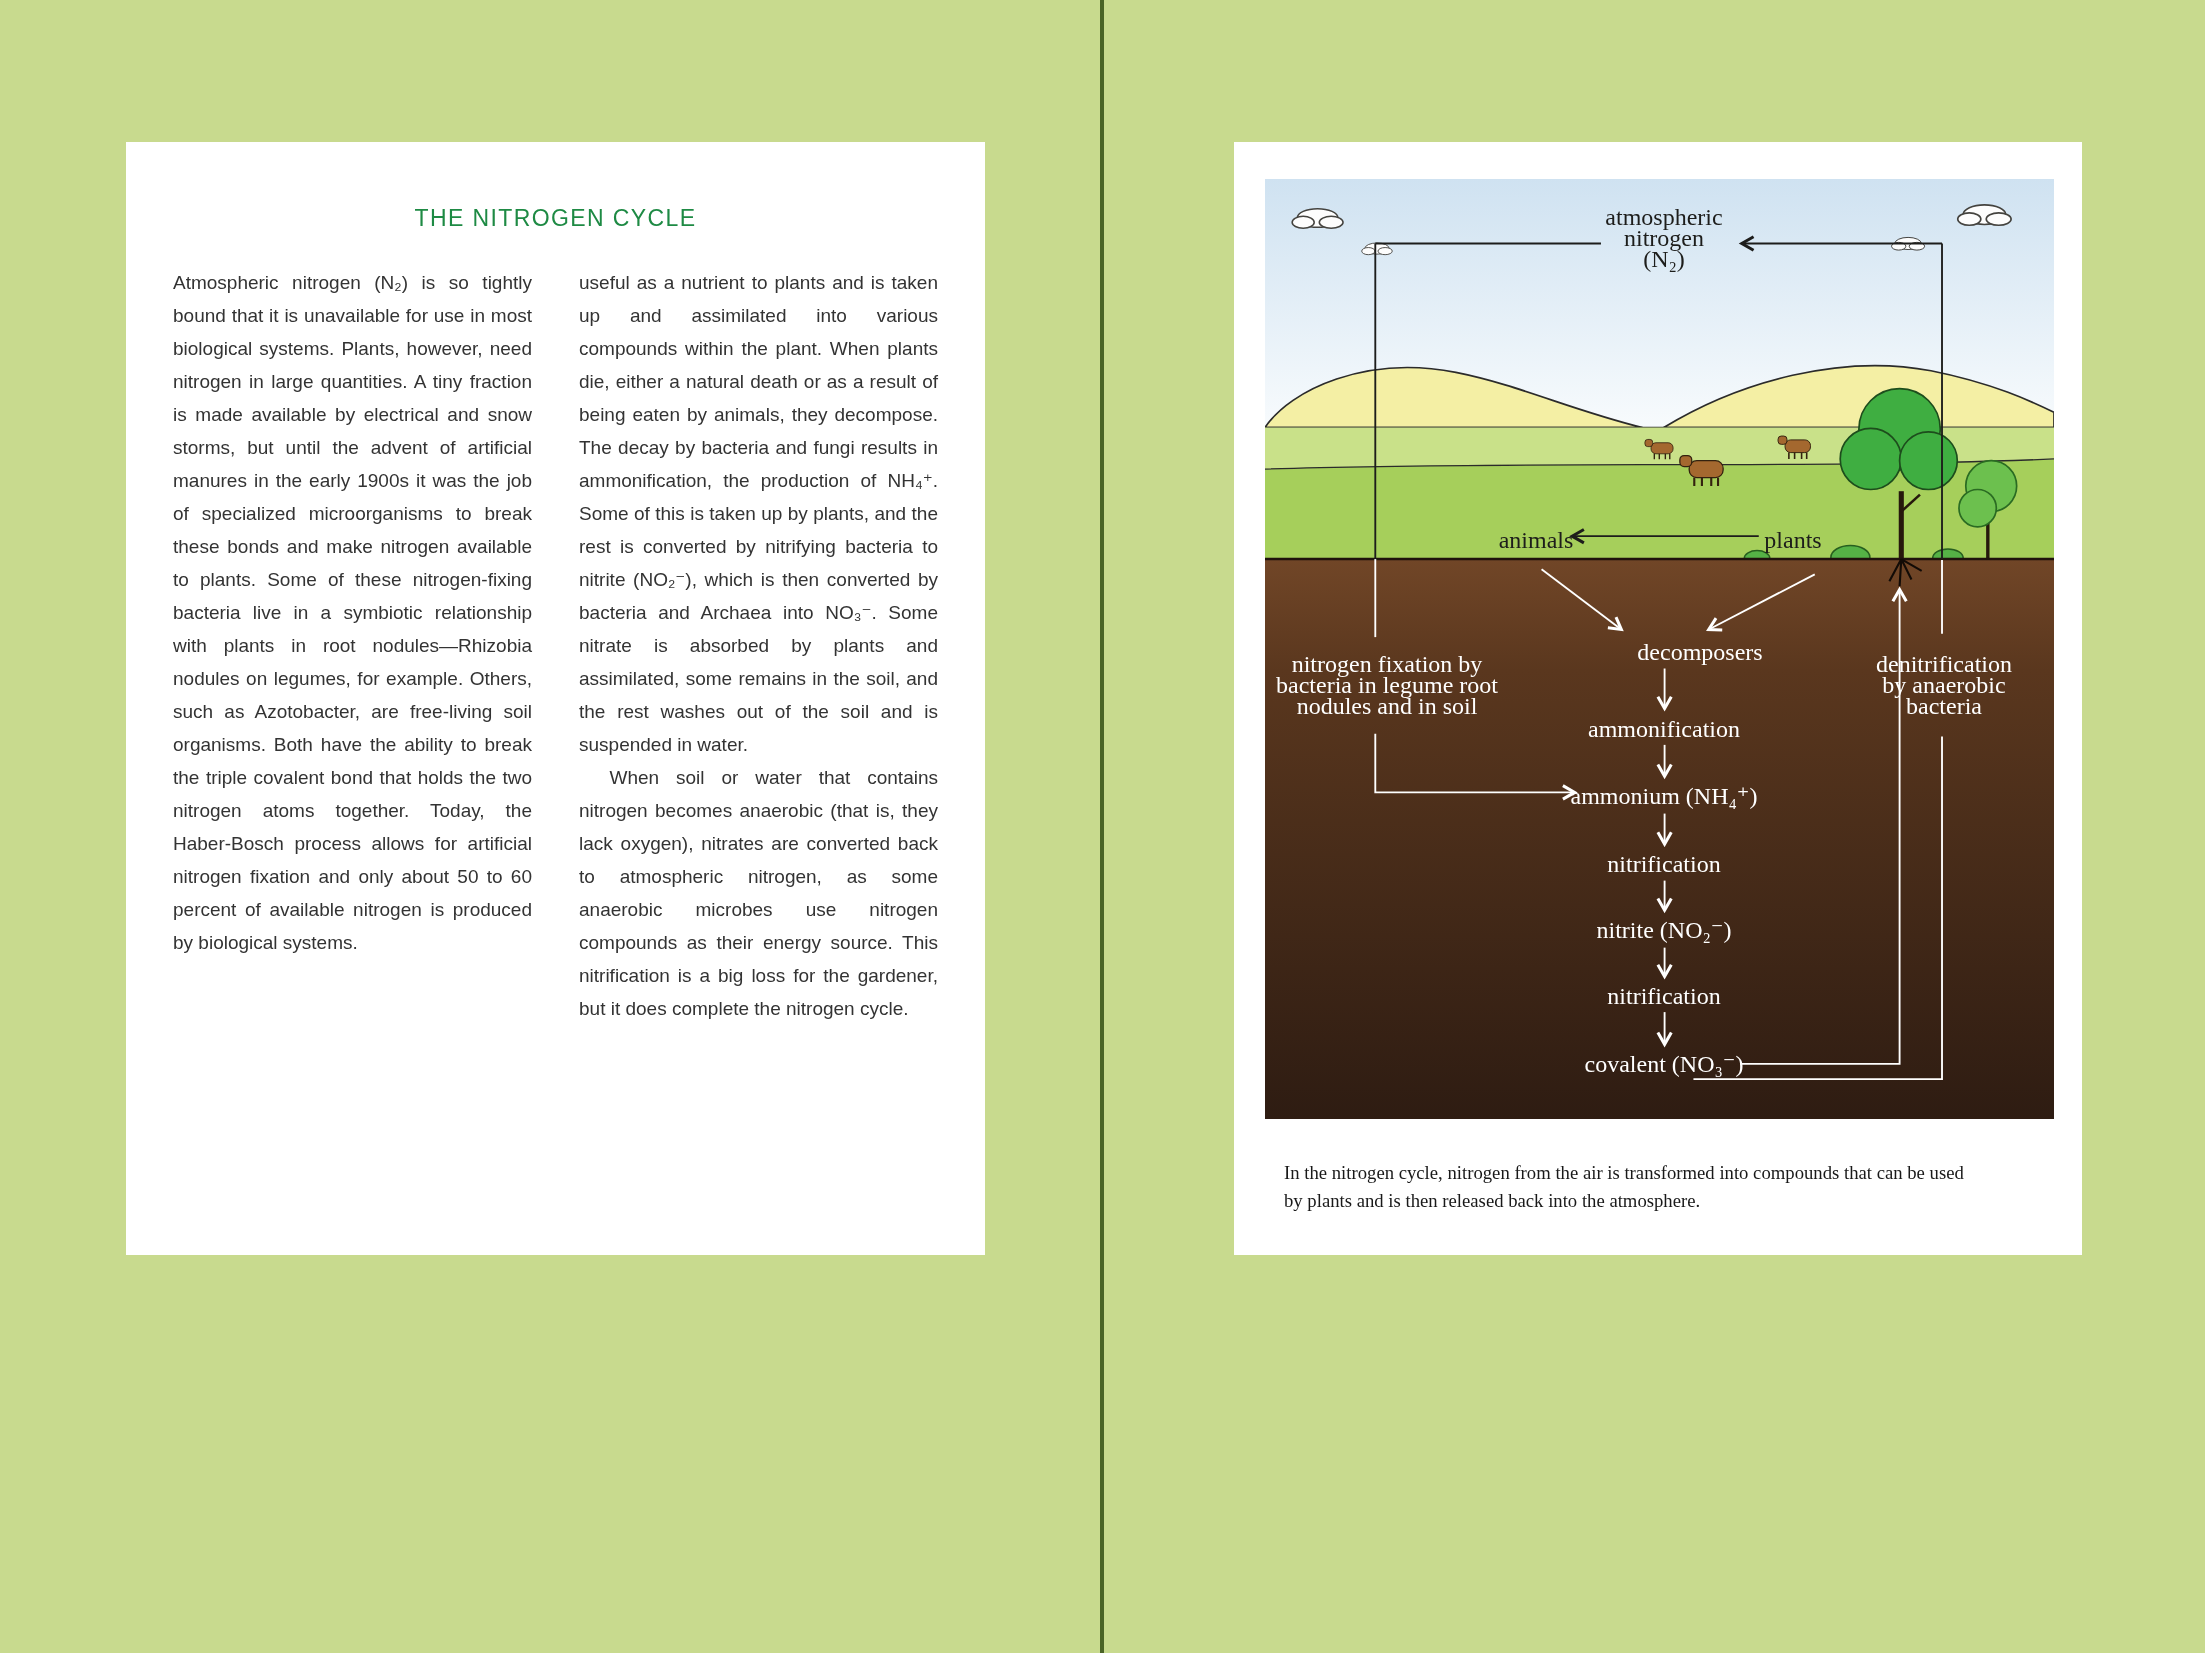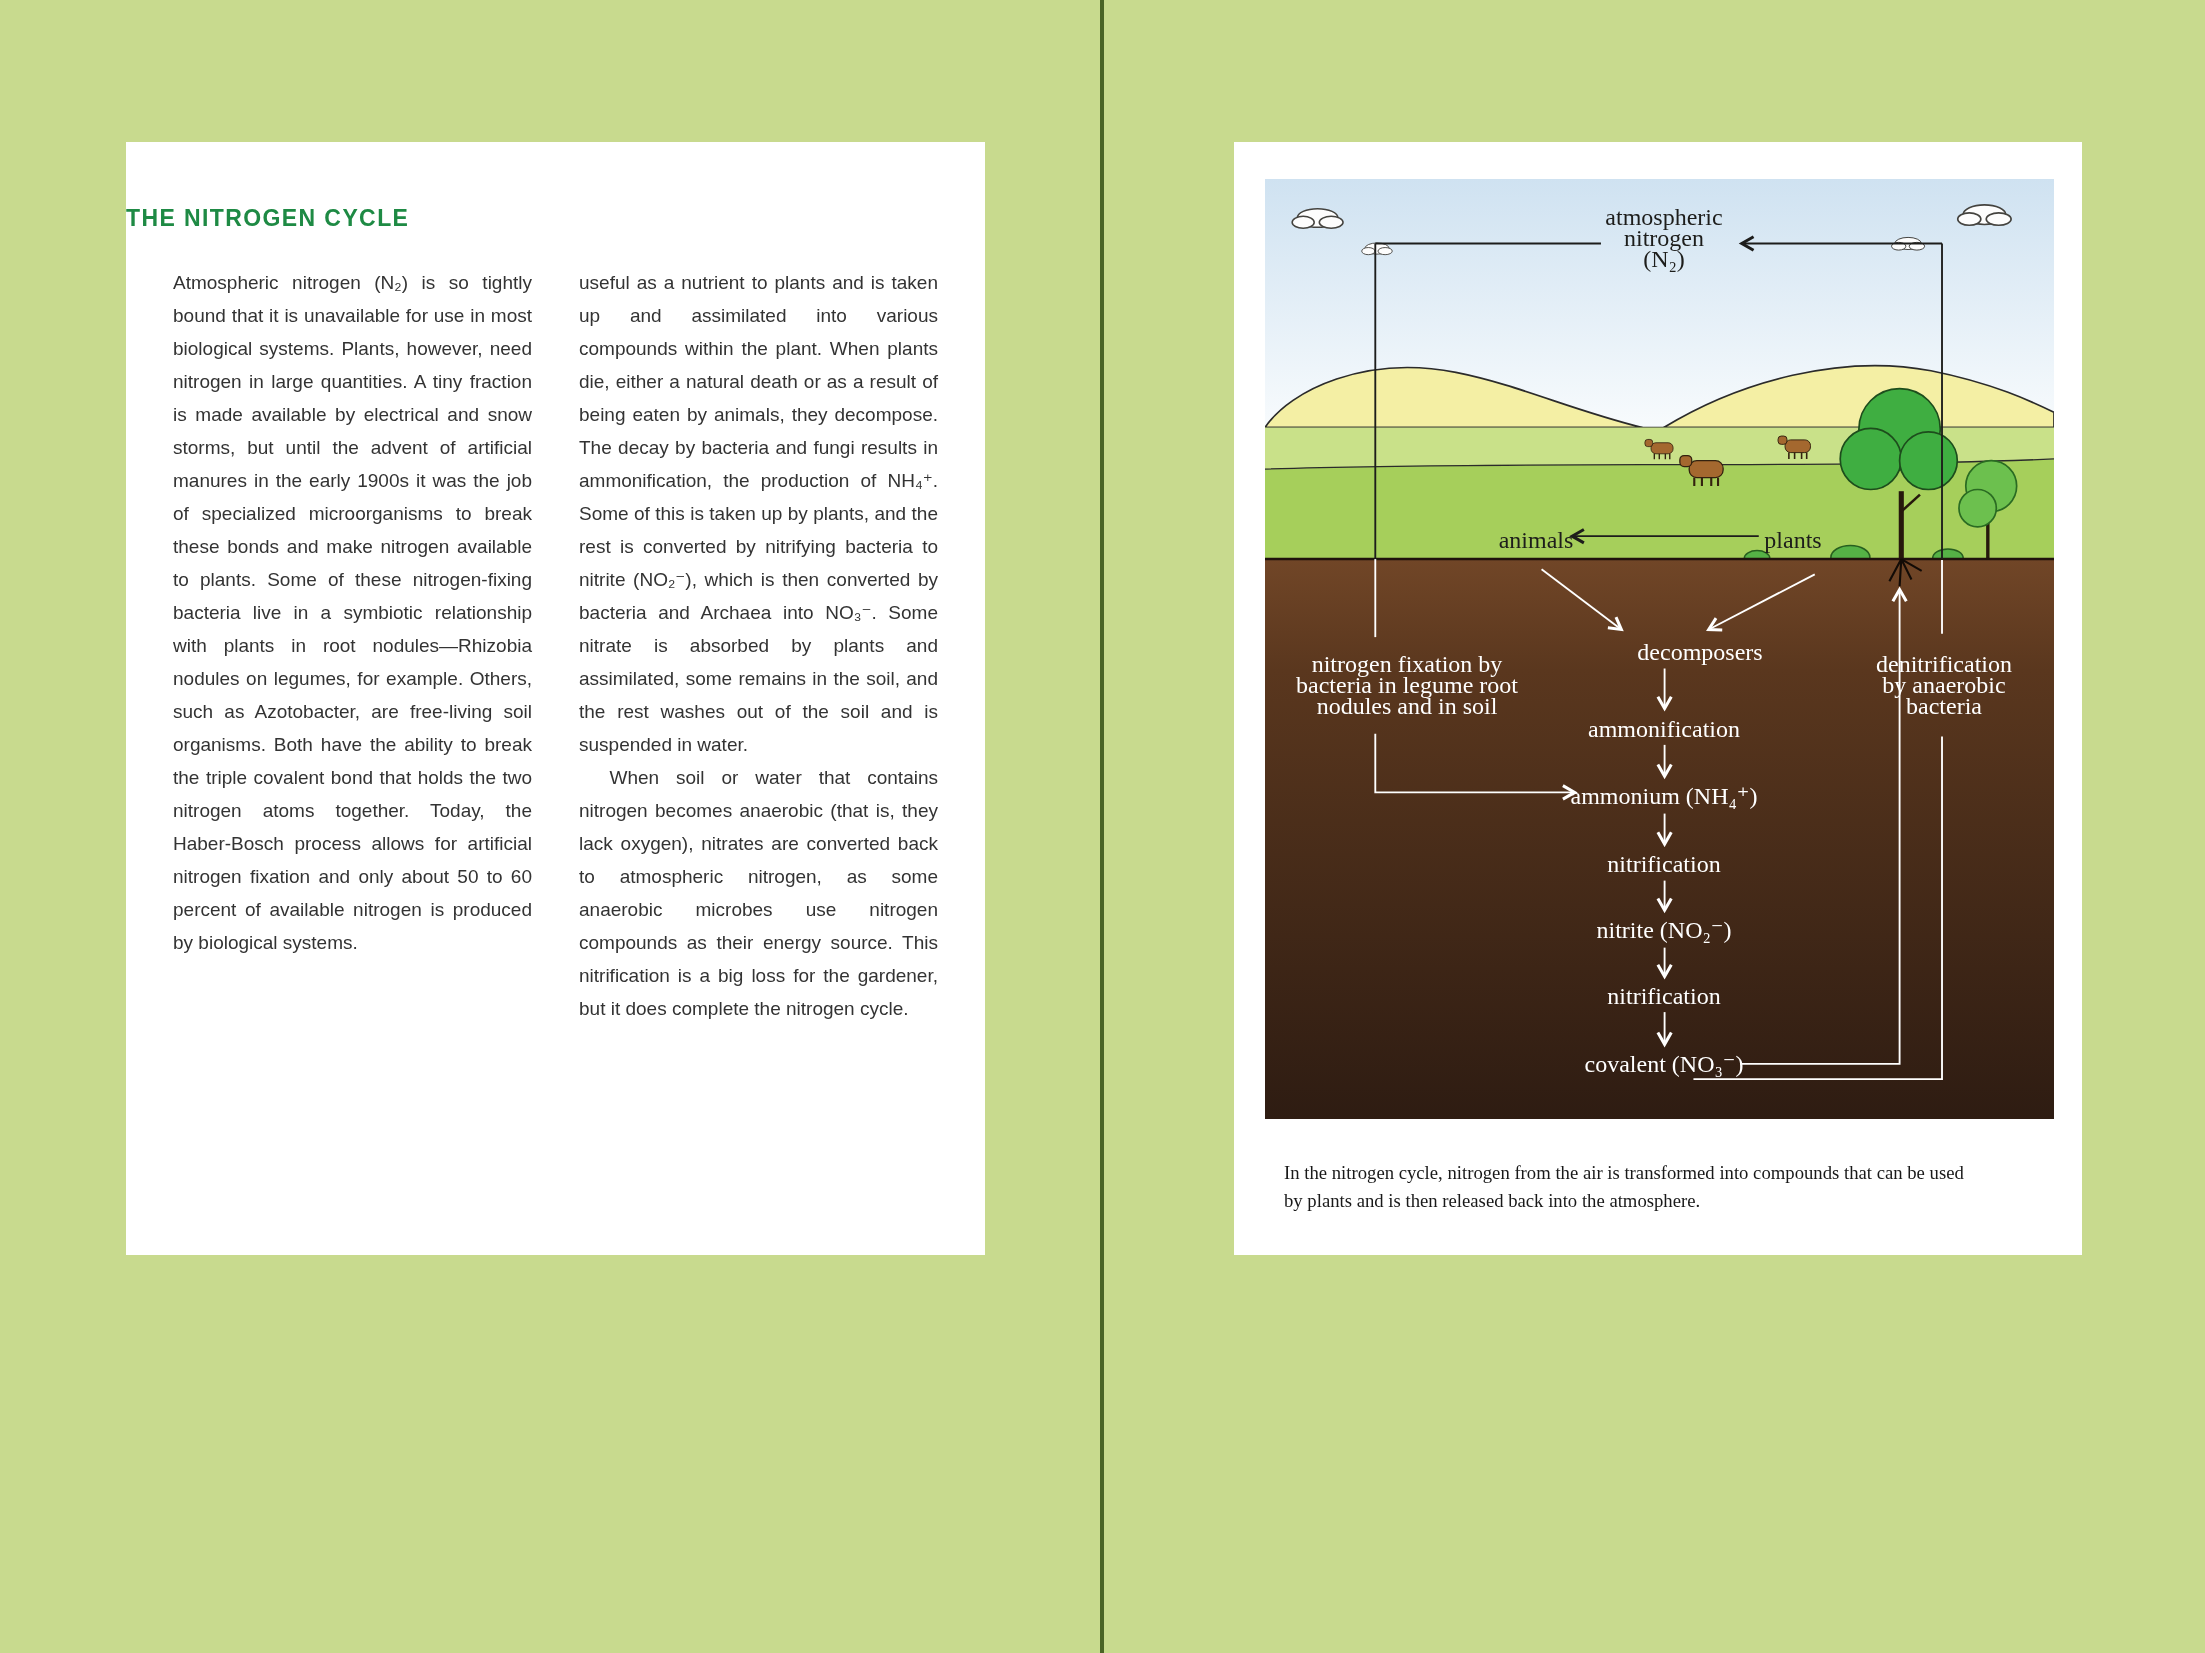--- a/index.html
+++ b/index.html
@@ -8,22 +8,22 @@
     background:#c8da8e;
     font-family:"Liberation Sans","DejaVu Sans",sans-serif;
   }
   .spine{position:absolute;left:1100px;top:0;width:4.2px;height:1654px;background:#4a6426;}
   .page{position:absolute;background:#ffffff;}
   .left-page{left:126px;top:142px;width:859px;height:1113px;}
   .right-page{left:1234px;top:142px;width:848px;height:1113px;}
 
   
   .title{
-    margin:63px 0 0 0;
-    font-size:23px;font-weight:700;letter-spacing:1.4px;
+    margin:63px 0 0 0;text-align:center;
+    font-size:23px;font-weight:400;letter-spacing:1.4px;
     color:#1e8a44;
   }
   .cols{display:flex;gap:47px;padding:34px 47px 0 47px;}
   .col{flex:1;font-size:19px;line-height:33px;color:#333333;text-align:justify;}
   .col p{margin:0;}
   .col p.indent{text-indent:30.5px;}
 
   
   .illustration{position:absolute;left:31px;top:37px;width:789px;height:940px;}
   .illustration svg{position:absolute;left:0;top:0;}
@@ -191,21 +191,21 @@
 (N₂)</div>
     <div class="dlabel dark" style="left:271px;top:361px;">animals</div>
     <div class="dlabel dark" style="left:528px;top:361px;">plants</div>
     <div class="dlabel light" style="left:399px;top:473px;margin-left:36px;">decomposers</div>
     <div class="dlabel light" style="left:399px;top:550px;">ammonification</div>
     <div class="dlabel light" style="left:399px;top:617px;">ammonium (NH₄⁺)</div>
     <div class="dlabel light" style="left:399px;top:685px;">nitrification</div>
     <div class="dlabel light" style="left:399px;top:751px;">nitrite (NO₂⁻)</div>
     <div class="dlabel light" style="left:399px;top:817px;">nitrification</div>
     <div class="dlabel light" style="left:399px;top:885px;">covalent (NO₃⁻)</div>
-    <div class="dlabel light" style="left:142px;top:506px;">nitrogen fixation by
+    <div class="dlabel light" style="left:122px;top:506px;">nitrogen fixation by
 bacteria in legume root
 nodules and in soil</div>
     <div class="dlabel light" style="left:679px;top:506px;">denitrification
 by anaerobic
 bacteria</div>
   </div>
 
   <p class="caption">In the nitrogen cycle, nitrogen from the air is transformed into compounds that can be used by plants and is then released back into the atmosphere.</p>
 </section>
 

